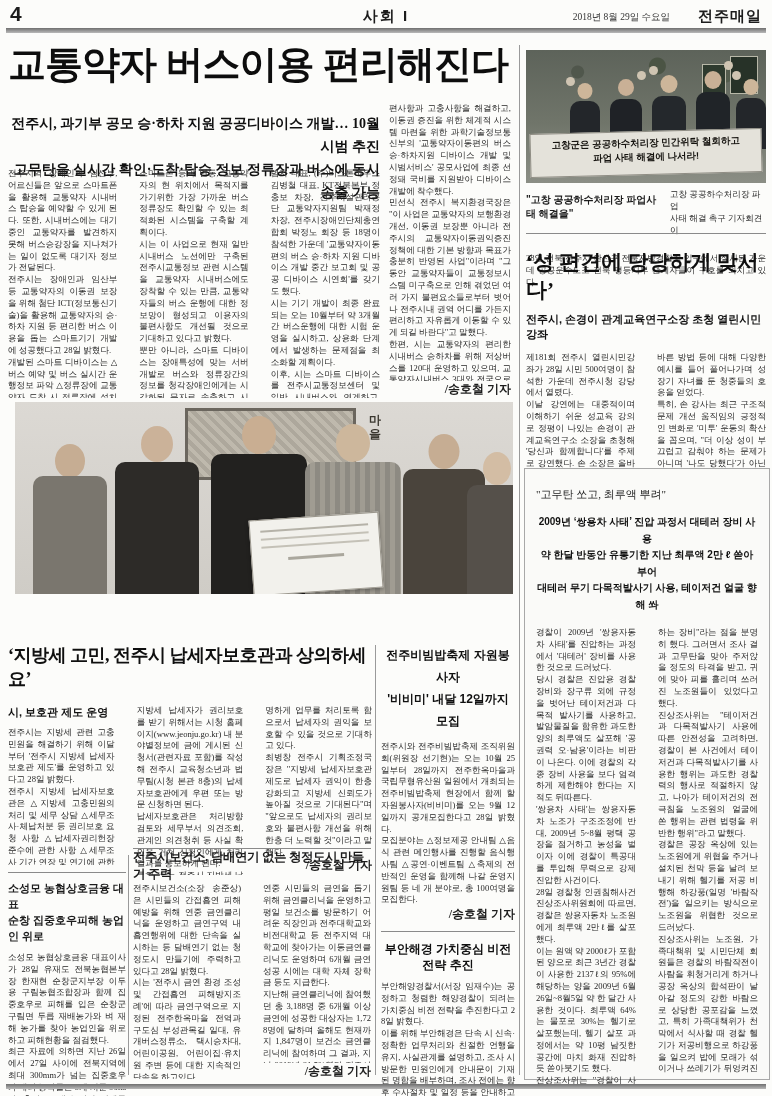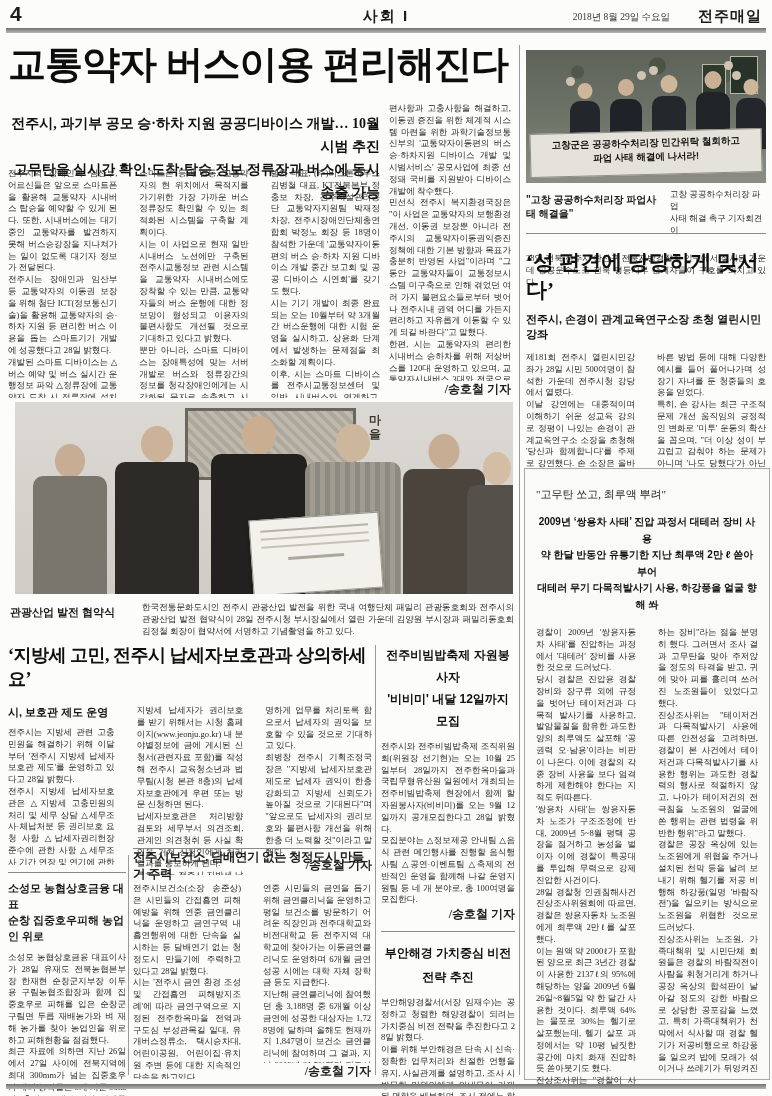--- a/index.html
+++ b/index.html
@@ -28,21 +28,21 @@
   .person{position:absolute;bottom:0;}
   .head{position:absolute;left:50%;transform:translateX(-50%);border-radius:50%;}
   .torso{position:absolute;bottom:0;left:0;right:0;border-radius:10px 10px 0 0;}
   .fist{position:absolute;border-radius:50%;background:#cfc4b2;width:9px;height:9px;}
   
   .cap-title{font-size:11px;font-weight:bold;}
   .cap-body{font-size:8.6px;line-height:12px;text-align:justify;color:#262626;}
   
   .serif-headline{font-weight:bold;color:#0f0f0f;}
   .sub-label{font-size:11px;font-weight:bold;color:#111;}
-  .small-headline{font-size:12px;font-weight:bold;line-height:24px;color:#0f0f0f;}
+  .small-headline{font-size:12px;font-weight:bold;line-height:16px;color:#0f0f0f;}
   .police-box{background:#fafaf8;border:1px solid #a8a8a8;}
   .police-sub{font-size:10px;font-weight:bold;line-height:16.5px;text-align:center;color:#111;}
 </style>
 </head>
 <body>
 
 <div class="page">
 
   <div class="abs pageno sans" style="left:10px;top:2px;">4</div>
   <div class="abs section-title sans" style="left:0;right:0;top:7px;text-align:center;">사회 I</div>
@@ -112,24 +112,20 @@
       <div class="torso" style="height:109px;background:#55504a;"></div>
     </div>
     <div class="abs" style="left:236px;top:114px;width:128px;height:74px;background:#f2f1ec;border:1px solid #9a968c;transform:rotate(-4deg);box-shadow:0 2px 4px rgba(0,0,0,.3);">
       <div style="margin:10px 10px 0;height:2px;background:#b5b2a8;"></div>
       <div style="margin:6px 10px 0;height:2px;background:#c4c1b7;"></div>
       <div style="margin:6px 10px 0;height:2px;background:#c4c1b7;"></div>
       <div style="margin:10px 36px 0;height:3px;background:#aaa79d;"></div>
     </div>
   </div>
 
-  <div class="abs" style="left:10px;top:601px;width:504px;display:flex;gap:14px;">
-    <div class="cap-title sans" style="width:118px;padding-top:4px;">관광산업 발전 협약식</div>
-    <div class="cap-body" style="flex:1;">한국전통문화도시인 전주시 관광산업 발전을 위한 국내 여행단체 패밀리 관광동호회와 전주시의 관광산업 발전 협약식이 28일 전주시청 부시장실에서 열린 가운데 김양원 부시장과 패밀리동호회 김정철 회장이 협약서에 서명하고 기념촬영을 하고 있다.</div>
-  </div>
 
   <div class="abs" style="left:8px;top:643px;width:364px;">
     <div class="serif-headline" style="font-size:18px;letter-spacing:-0.5px;">‘지방세 고민, 전주시 납세자보호관과 상의하세요’</div>
     <div class="cols" style="margin-top:14px;height:170px;position:relative;">
       <div class="col">
         <div class="sub-label sans" style="margin-bottom:7px;">시, 보호관 제도 운영</div>
         <div class="body-text" style="height:138px;">전주시는 지방세 관련 고충민원을 해결하기 위해 이달부터 '전주시 지방세 납세자보호관 제도'를 운영하고 있다고 28일 밝혔다.
 전주시 지방세 납세자보호관은 △지방세 고충민원의 처리 및 세무 상담 △세무조사·체납처분 등 권리보호 요청 사항 △납세자권리헌장 준수에 관한 사항 △세무조사 기간 연장 및 연기에 관한 사항 △납부기한의 연장신청에 대한 처리 △가산세 감면신청에 대한 처리 △징수유예·체납처분유예의 신청에 대한 처리 등을 담당한다.</div>
       </div>
       <div class="col body-text">지방세 납세자가 권리보호를 받기 위해서는 시청 홈페이지(www.jeonju.go.kr) 내 분야별정보에 금에 게시된 신청서(관련자료 포함)를 작성해 전주시 교육청소년과 법무팀(시청 본관 8층)의 납세자보호관에게 우편 또는 방문 신청하면 된다.
@@ -254,21 +250,21 @@
       </div>
     </div>
   </div>
 
   <div class="abs police-box" style="left:524px;top:468px;width:244px;height:610px;padding:0;">
     <div style="padding:18px 11px 0;">
       <div style="font-size:11px;color:#222;">"고무탄 쏘고, 최루액 뿌려"</div>
       <div style="margin-top:12px;">
         <div class="police-sub sans">2009년 ‘쌍용차 사태’ 진압 과정서 대테러 장비 사용</div>
         <div class="police-sub sans">약 한달 반동안 유통기한 지난 최루액 2만 ℓ 쏟아부어</div>
-        <div class="police-sub sans">대테러 무기 다목적발사기 사용, 하강풍을 얼굴 향해 쏴</div>
+        <div class="police-sub sans">대테러 무기 다목적발사기 사용, 테이저건 얼굴 향해 쏴</div>
       </div>
       <div class="cols" style="margin-top:14px;height:462px;">
         <div class="col body-text">경찰이 2009년 '쌍용자동차 사태'를 진압하는 과정에서 '대테러' 장비를 사용한 것으로 드러났다.
 당시 경찰은 진압용 경찰 장비와 장구류 외에 규정을 벗어난 테이저건과 다목적 발사기를 사용하고, 발암물질을 함유한 과도한 양의 최루액도 살포해 '공권력 오·남용'이라는 비판이 나온다. 이에 경찰의 각종 장비 사용을 보다 엄격하게 제한해야 한다는 지적도 뒤따른다.
 '쌍용차 사태'는 쌍용자동차 노조가 구조조정에 반대, 2009년 5~8월 평택 공장을 점거하고 농성을 벌이자 이에 경찰이 특공대를 투입해 무력으로 강제 진압한 사건이다.
 28일 경찰청 인권침해사건 진상조사위원회에 따르면, 경찰은 쌍용자동차 노조원에게 최루액 2만ℓ를 살포했다.
 이는 원액 약 2000ℓ가 포함된 양으로 최근 3년간 경찰이 사용한 2137ℓ의 95%에 해당하는 양을 2009년 6월26일~8월5일 약 한 달간 사용한 것이다. 최루액 64%는 물포로 30%는 헬기로 살포했는데, 헬기 살포 과정에서는 약 10평 남짓한 공간에 마치 화재 진압하듯 쏟아붓기도 했다.
 진상조사위는 "경찰이 사용한 최루액은 유통기한이 5년 이상 지난 데다가 발암물질까지 함유하고 있었다"며 "본 사건에서 파업 노조원에게 살포한 최루액의 양과 유해성을 고려할 때 경찰의 최루액 사용은 경찰력 행사의 필요한 최소한의 범위를 벗어나 적절하지 않고, 나아가 노조원의 생명, 신체를 침해한 것으로 판단된다"고 했다.
 경찰은 또 노조원을 향해 다목적발사기로 고무탄을 쏘고 테이저건을 얼굴을 향해 발사하기도 했다.
 진상조사위는 "이같은 장비는 불법 폭력, 불법 집회에 사용하는 장비가 아니라 테러나 강력범을 제압</div>

